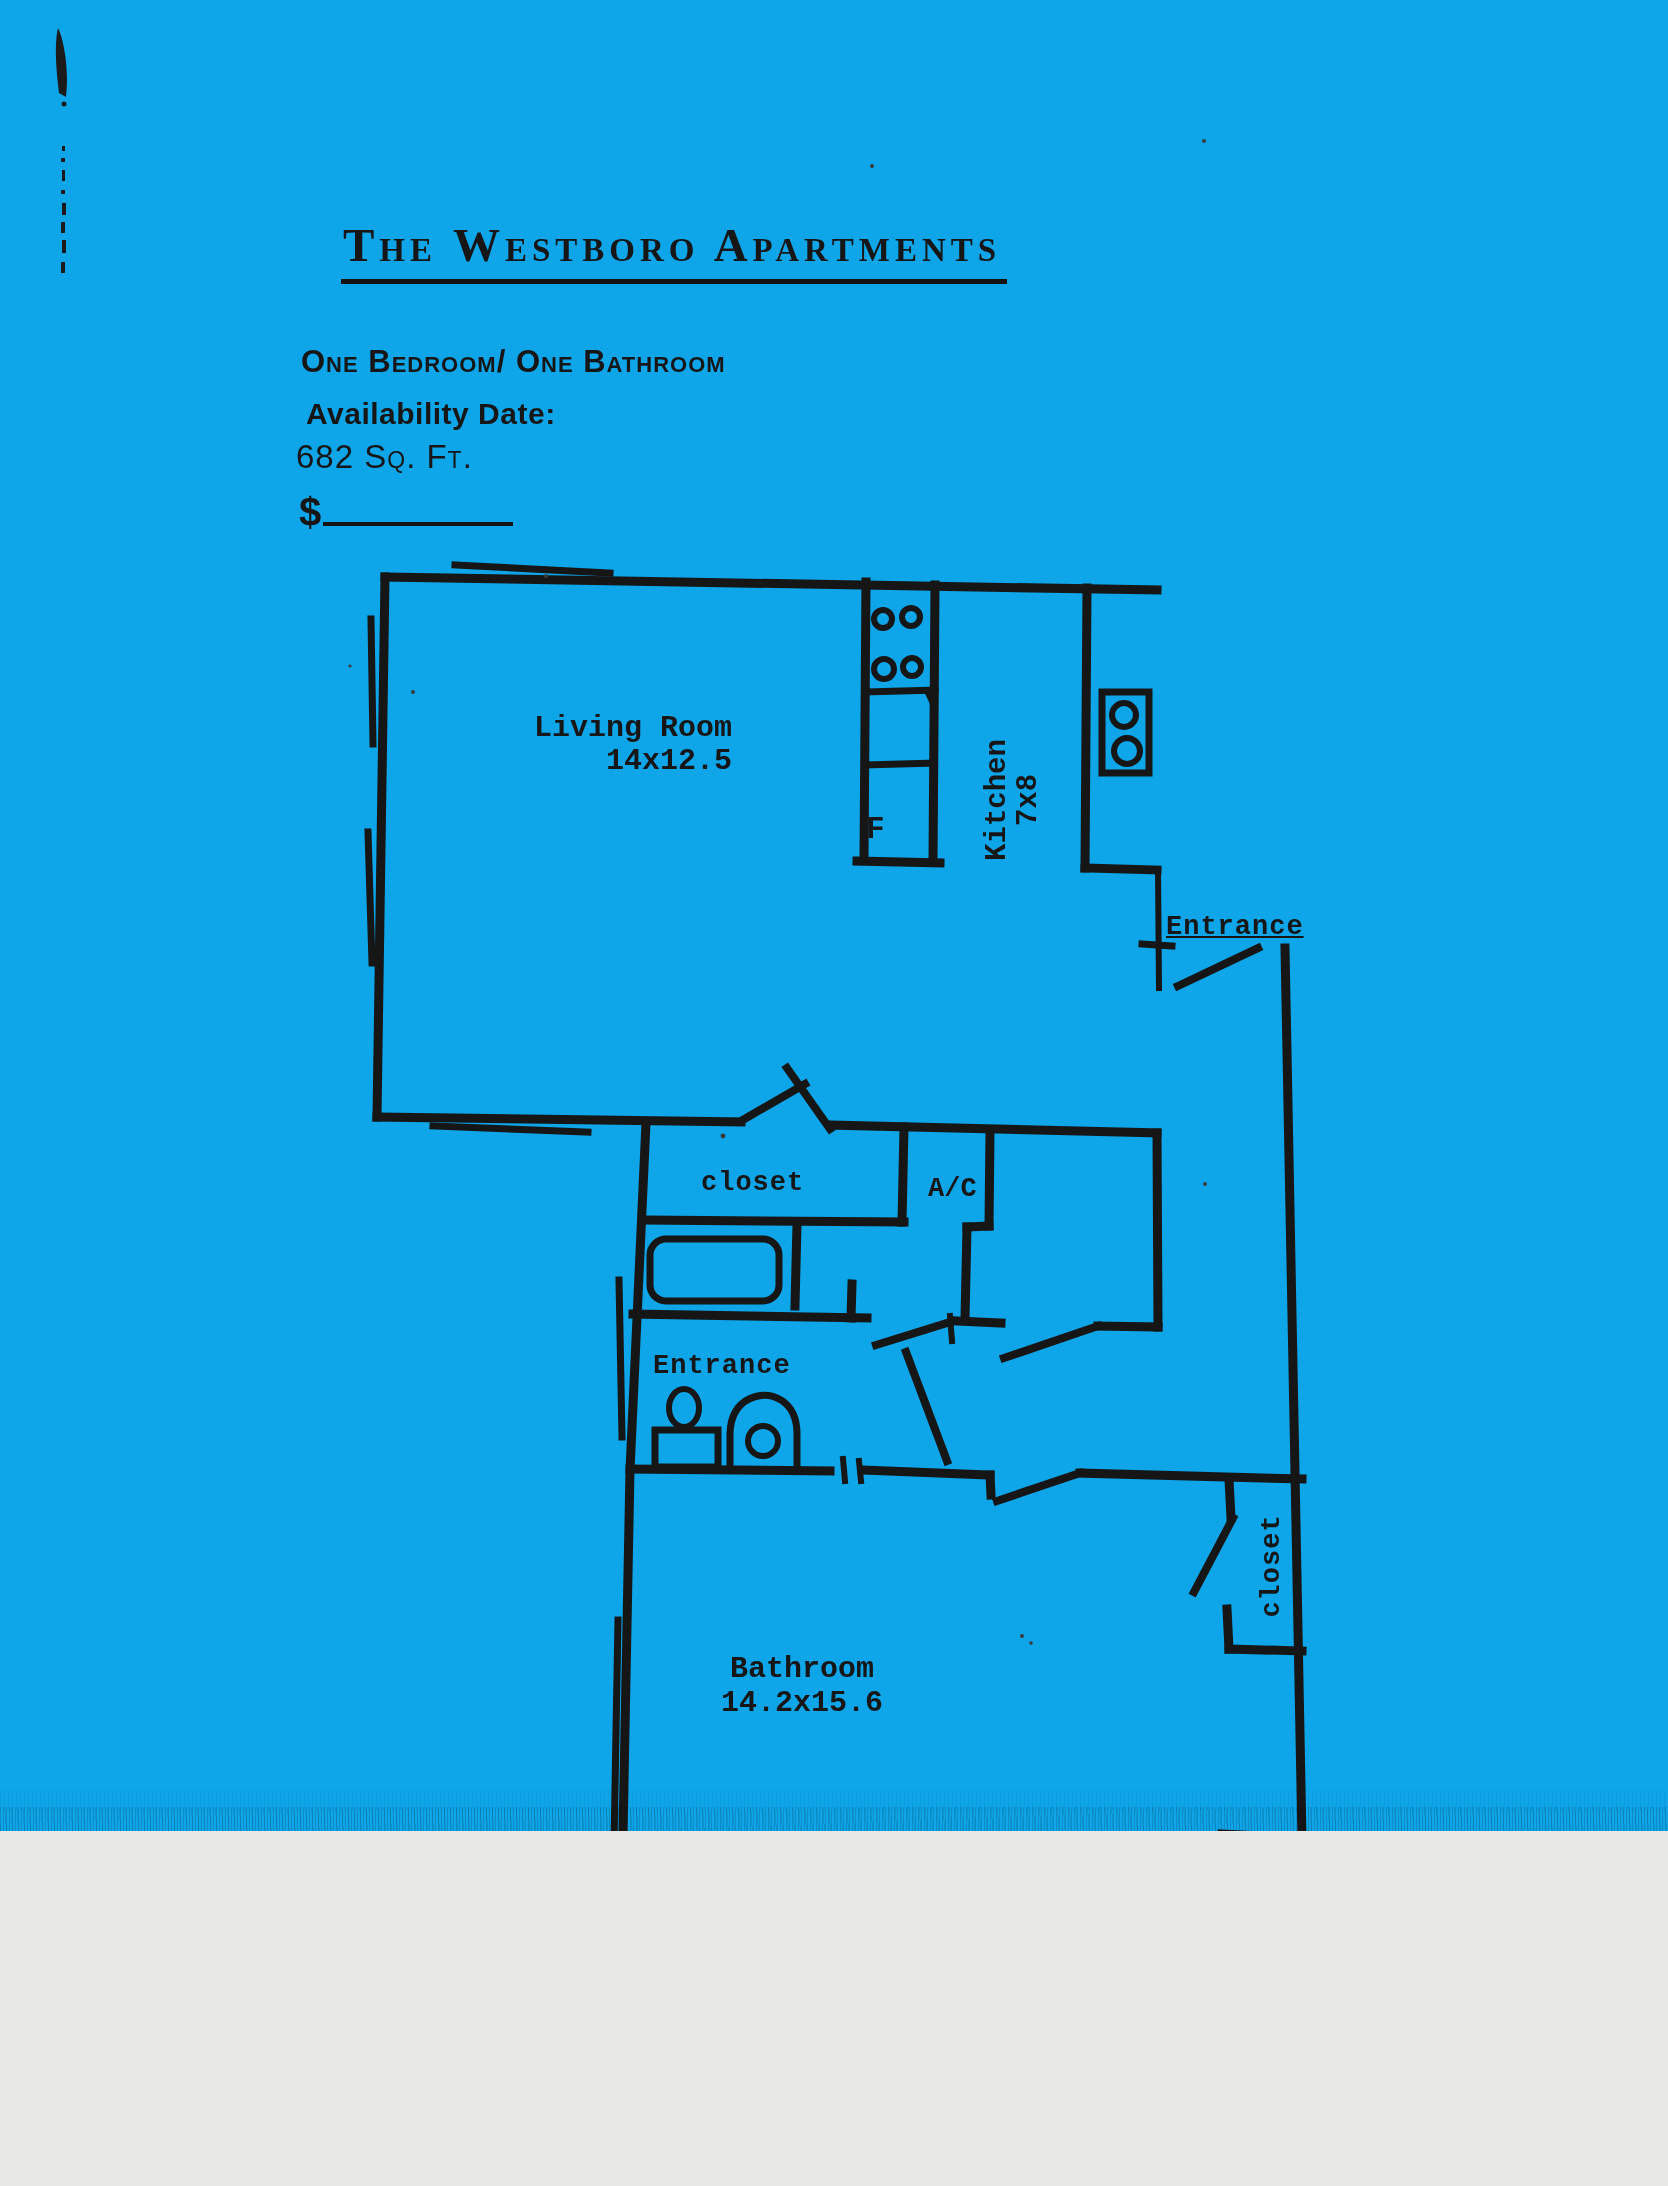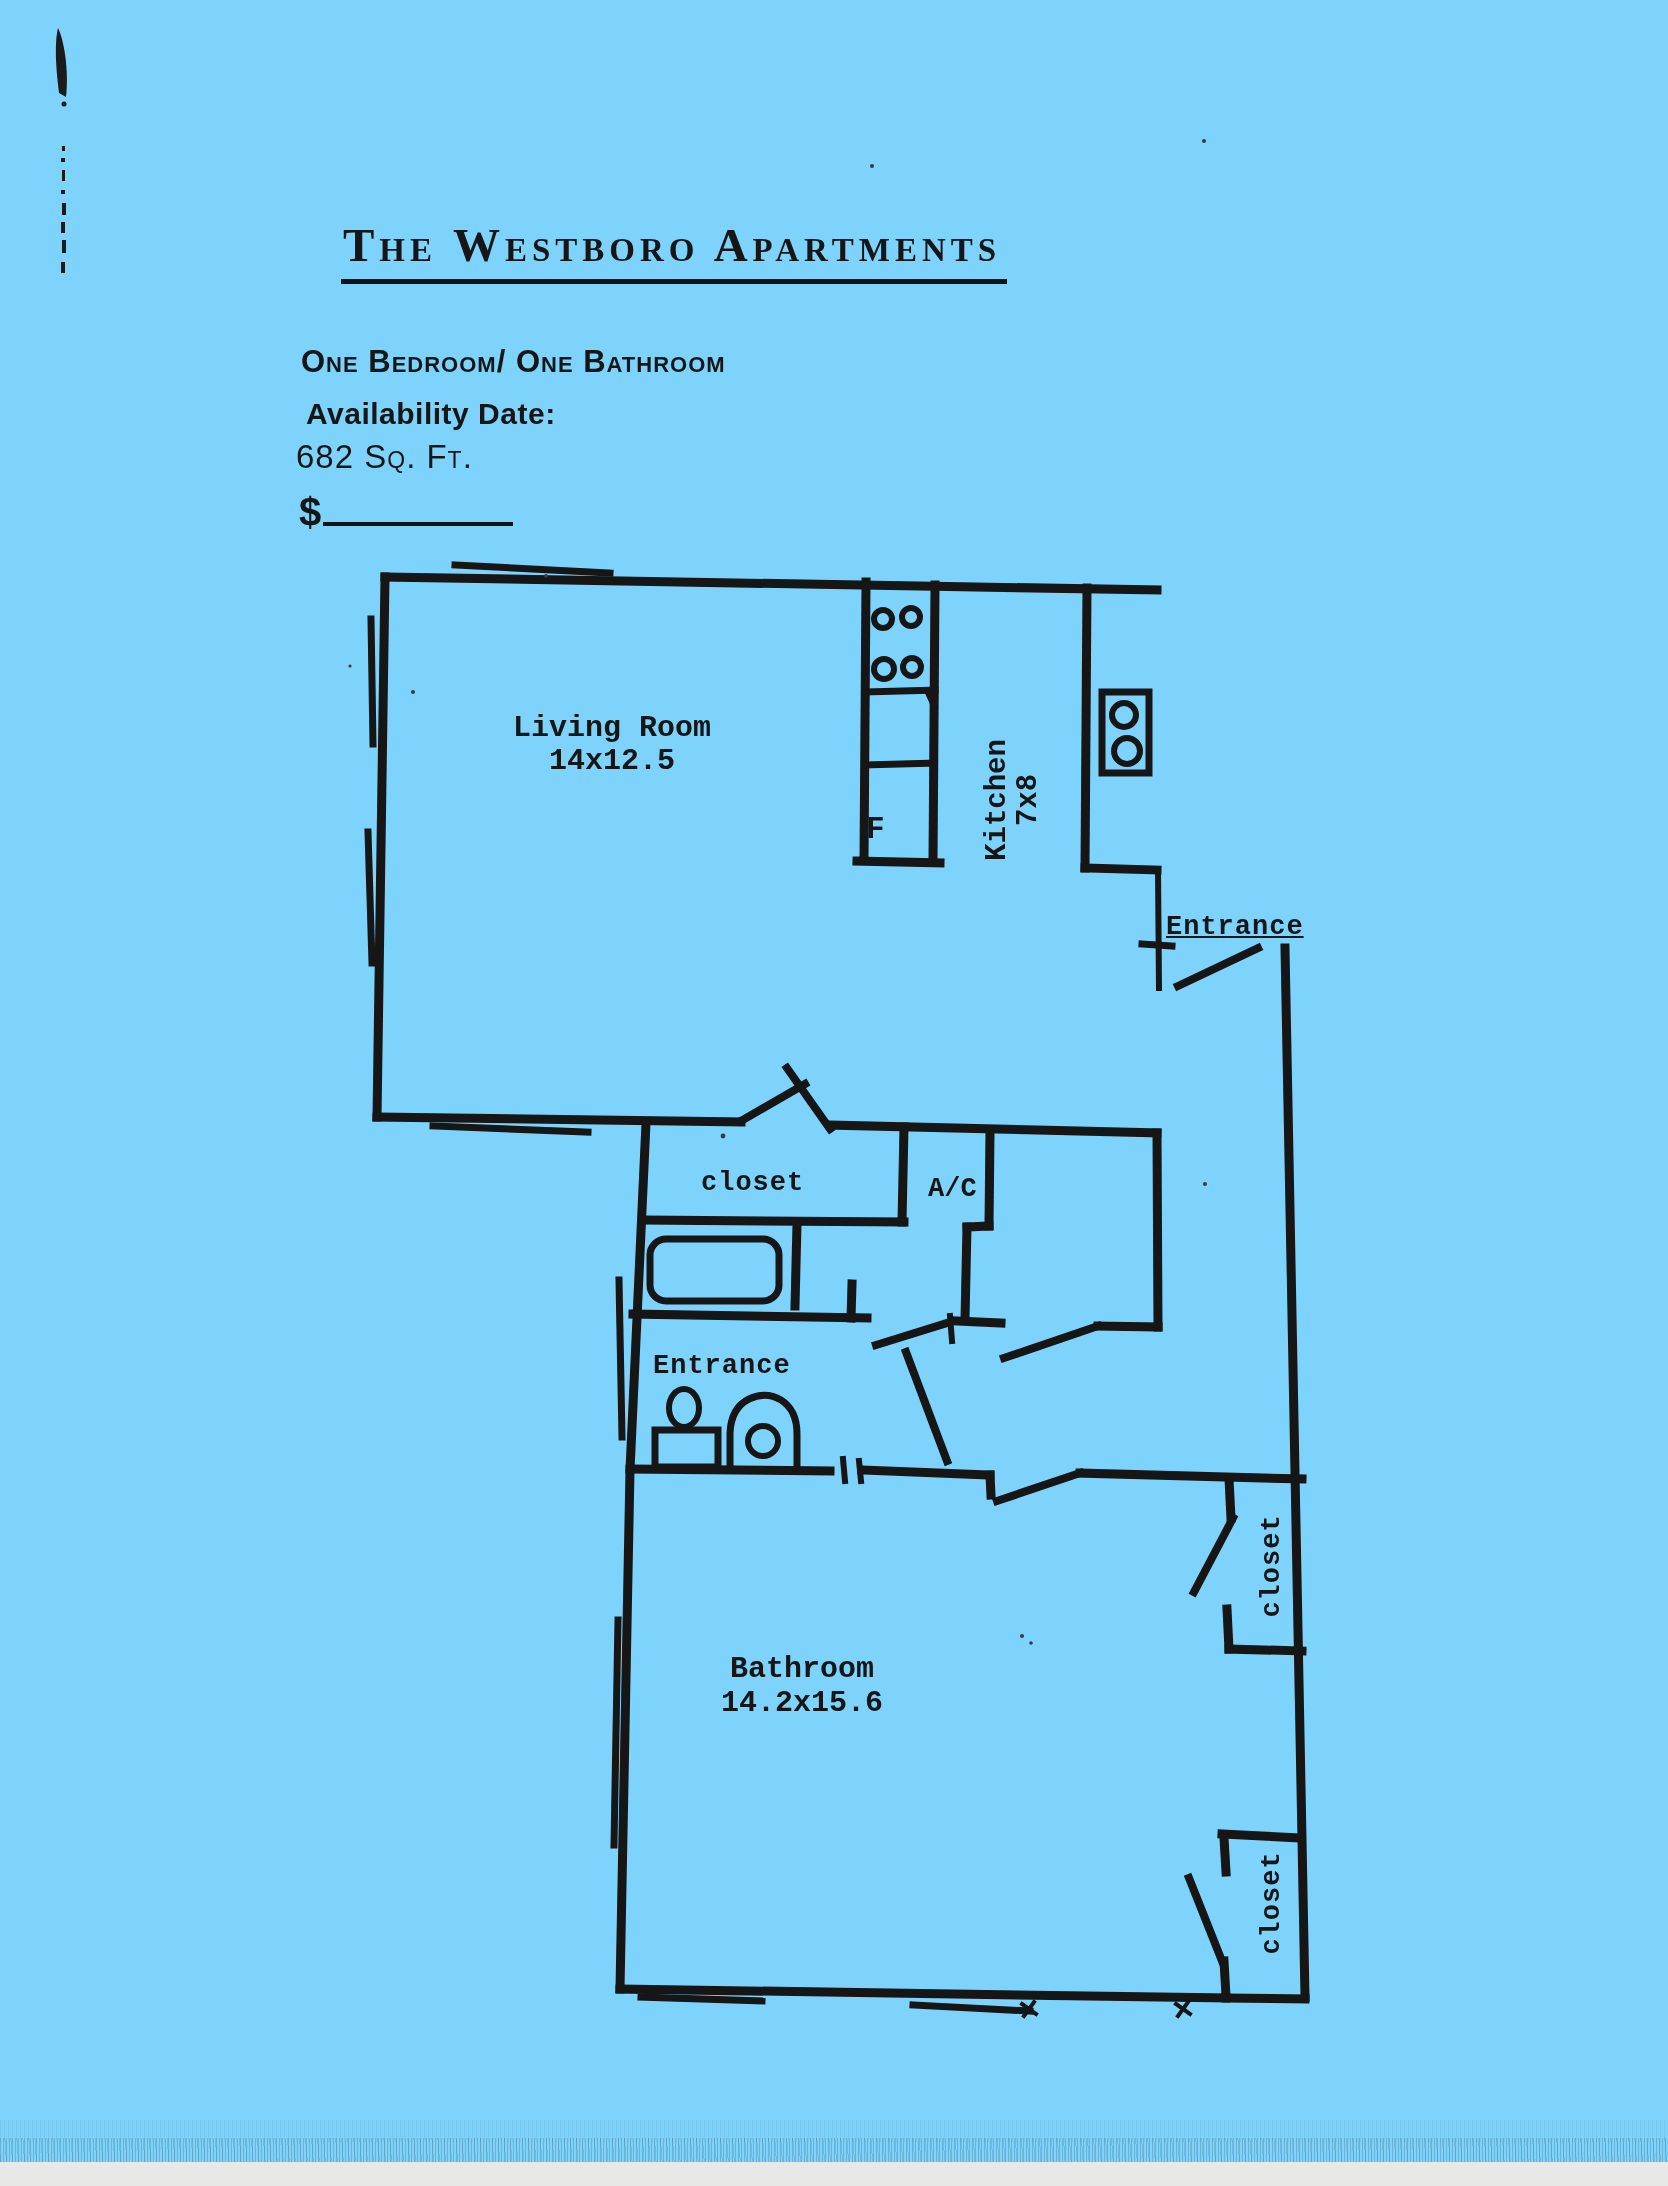--- a/index.html
+++ b/index.html
@@ -1,33 +1,33 @@
 <!DOCTYPE html>
 <html><head>
 <meta charset="utf-8">
 <style>
   html,body{margin:0;padding:0;background:#e8e8e6;}
-  #page{position:relative;width:1668px;height:2162px;background:#7dd3fc;overflow:hidden;
+  #page{position:relative;width:1668px;height:1831px;background:#0ea5e9;overflow:hidden;
         font-family:"Liberation Sans",sans-serif;color:#161616;}
   
   .title{position:absolute;left:341px;top:218px;
          font-family:"Liberation Serif",serif;font-weight:700;font-size:47px;
          font-variant:small-caps;letter-spacing:5px;white-space:nowrap;
          border-bottom:5px solid #121212;padding:0 6px 7px 2px;}
   .subtitle{position:absolute;left:301px;top:344px;
             font-weight:700;font-size:31px;font-variant:small-caps;letter-spacing:1px;white-space:nowrap;}
   .avail{position:absolute;left:306px;top:397px;font-weight:700;font-size:30px;letter-spacing:.5px;white-space:nowrap;text-align:right;}
   .area{position:absolute;left:296px;top:438px;font-weight:400;font-size:33px;
         font-variant:small-caps;letter-spacing:1px;white-space:nowrap;}
   .price{position:absolute;left:299px;top:488px;font-weight:700;font-size:40px;white-space:nowrap;}
   .price .blank{display:inline-block;width:190px;border-bottom:4px solid #141414;height:34px;margin-left:2px;}
   
   .plabel{position:absolute;font-family:"Liberation Mono","DejaVu Sans Mono",monospace;
           font-weight:700;color:#161616;white-space:nowrap;}
-  .lr{left:492px;top:712px;width:240px;text-align:center;font-size:30px;line-height:33px;}
+  .lr{left:492px;top:712px;width:240px;text-align:right;font-size:30px;line-height:33px;}
   .kitchen{left:1013px;top:800px;width:180px;text-align:center;font-size:29px;line-height:31px;
            transform:translate(-50%,-50%) rotate(-90deg);}
   .flabel{left:866px;top:812px;font-size:31px;}
   .entrance{left:1166px;top:912px;font-size:27px;letter-spacing:1px;text-decoration:underline;}
   .hallcloset{left:701px;top:1168px;font-size:27px;letter-spacing:1px;}
   .ac{left:928px;top:1174px;font-size:27px;text-align:right;}
   .bathroom{left:653px;top:1351px;font-size:27px;letter-spacing:1px;}
   .bedroom{left:713px;top:1652px;width:178px;text-align:center;font-size:30px;line-height:34px;}
   .closet1{left:1272px;top:1566px;font-size:27px;letter-spacing:1px;transform:translate(-50%,-50%) rotate(-90deg);}
   .closet2{left:1272px;top:1903px;font-size:27px;letter-spacing:1px;transform:translate(-50%,-50%) rotate(-90deg);}

